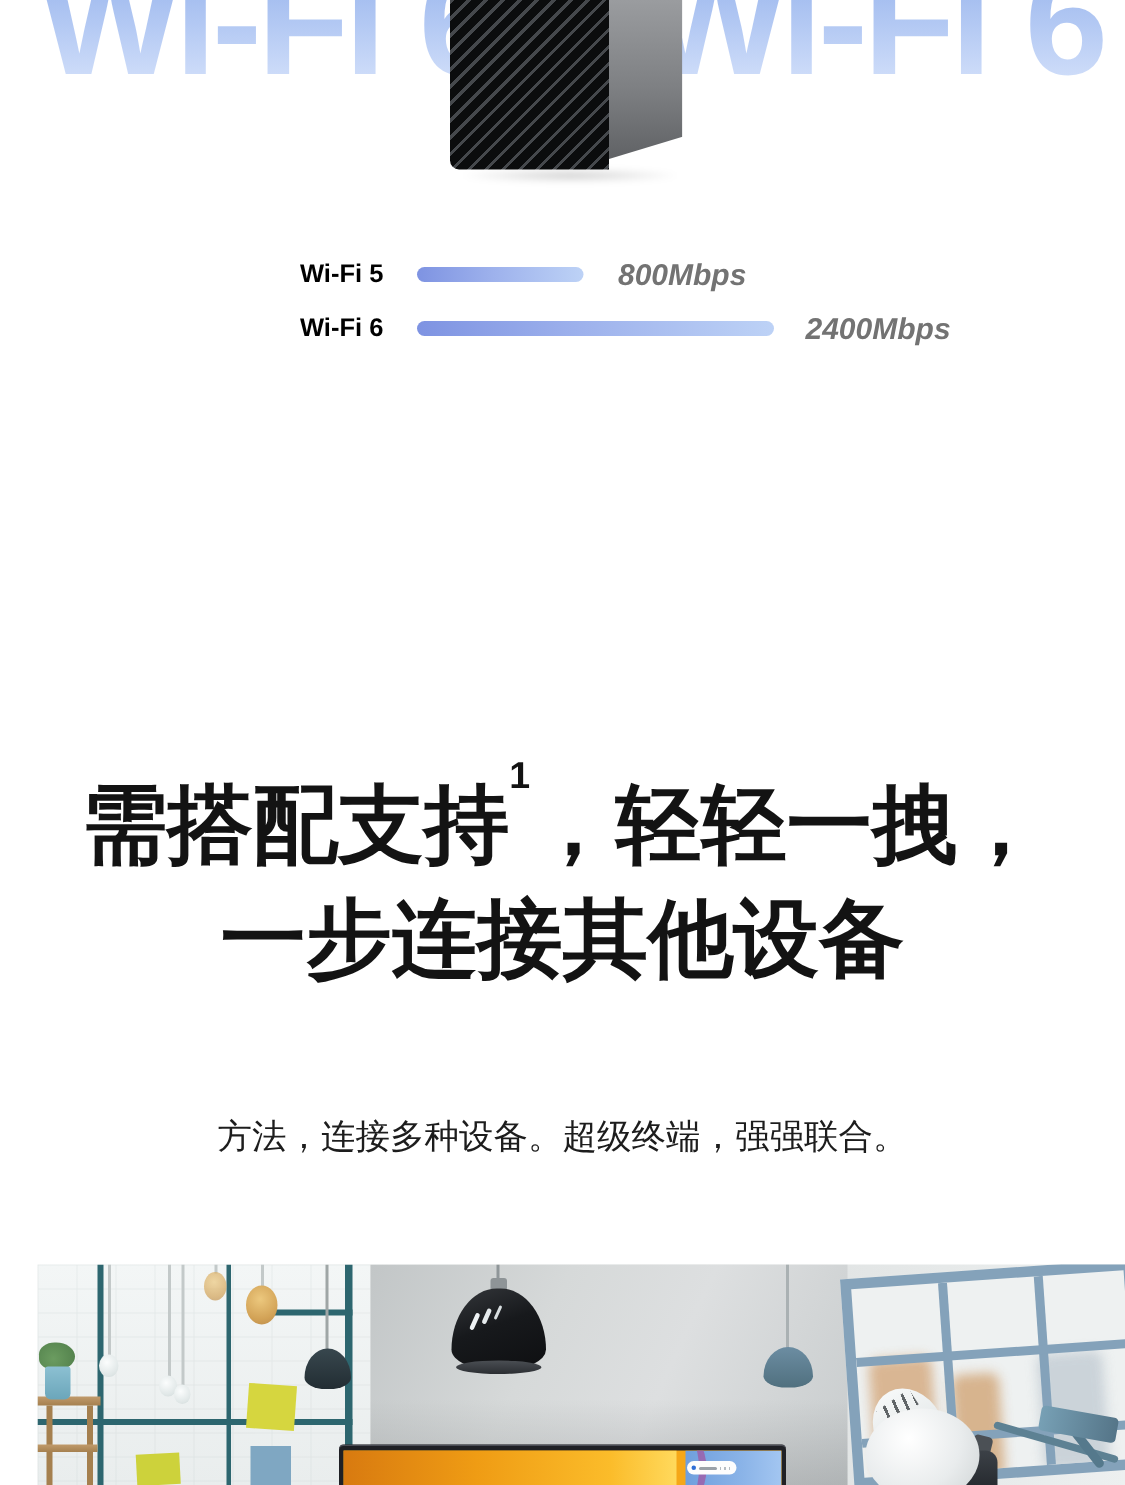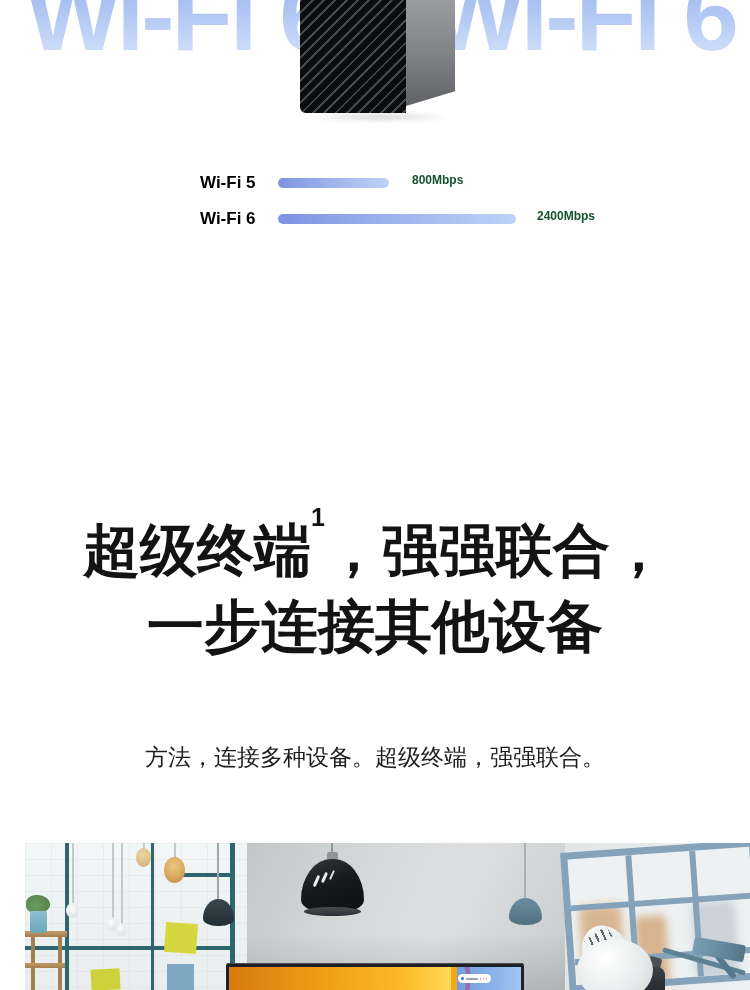--- a/index.html
+++ b/index.html
@@ -21,21 +21,21 @@
   .tower-side { position:absolute; left:406px; top:0; width:49px; height:106px;
     background:linear-gradient(180deg,#9a9c9f 0%,#7e8083 55%,#606265 100%);
     clip-path:polygon(0 0,100% 0,100% 86%,0 100%); }
   .tower-shadow { position:absolute; left:305px; top:112px; width:150px; height:10px;
     background:radial-gradient(ellipse at center, rgba(0,0,0,.18), rgba(0,0,0,0) 70%); filter:blur(2px); }
 
   
   .cmp-label { position:absolute; left:200px; font-size:17px; font-weight:700; color:#000; }
   .cmp-bar { position:absolute; left:278px; height:10px; border-radius:6px;
     background:linear-gradient(90deg,#7e93e2 0%,#9db1ec 45%,#bdd2f6 100%); }
-  .cmp-value { position:absolute; font-size:12px; font-weight:700; color:#14532d; }
+  .cmp-value { position:absolute; font-size:20px; font-weight:700; color:#737373;font-style:italic; }
   .disclaimer { position:absolute; right:40px; top:284px; font-size:11px; color:#2a2a2a; letter-spacing:0; }
 
   
   .headline { position:absolute; left:0; top:503px; width:750px; text-align:center;
     font-size:57px; line-height:76px; font-weight:700; color:#131313; letter-spacing:0; }
   .headline sup { font-size:25px; font-weight:700; position:relative; top:-24px; }
   .subtitle { position:absolute; left:0; top:699px; width:750px; text-align:center;
     font-size:23px; line-height:39px; font-weight:500; color:#1d1d1d; }
 
   
@@ -125,21 +125,21 @@
     <div class="cmp-bar" style="top: 178px; width: 111px;"></div>
     <div class="cmp-value" style="left:412px; top:173px;">800Mbps</div>
 
     <div class="cmp-label" style="top:209px;">Wi-Fi 6</div>
     <div class="cmp-bar" style="top: 214px; width: 238px;"></div>
     <div class="cmp-value" style="left:537px; top:209px;">2400Mbps</div>
   </div>
 
 
   <div class="headline">
-    <span>超级终端</span><sup>1</sup><span>，强强联合，</span><br>
+    <span>需搭配支持</span><sup>1</sup><span>，轻轻一拽，</span><br>
     <span>一步连接其他设备</span>
   </div>
 
   <div class="subtitle">
     <br>
     <span>方法，连接多种设备。超级终端，强强联合。</span>
   </div>
 
   <div class="photo">
 

